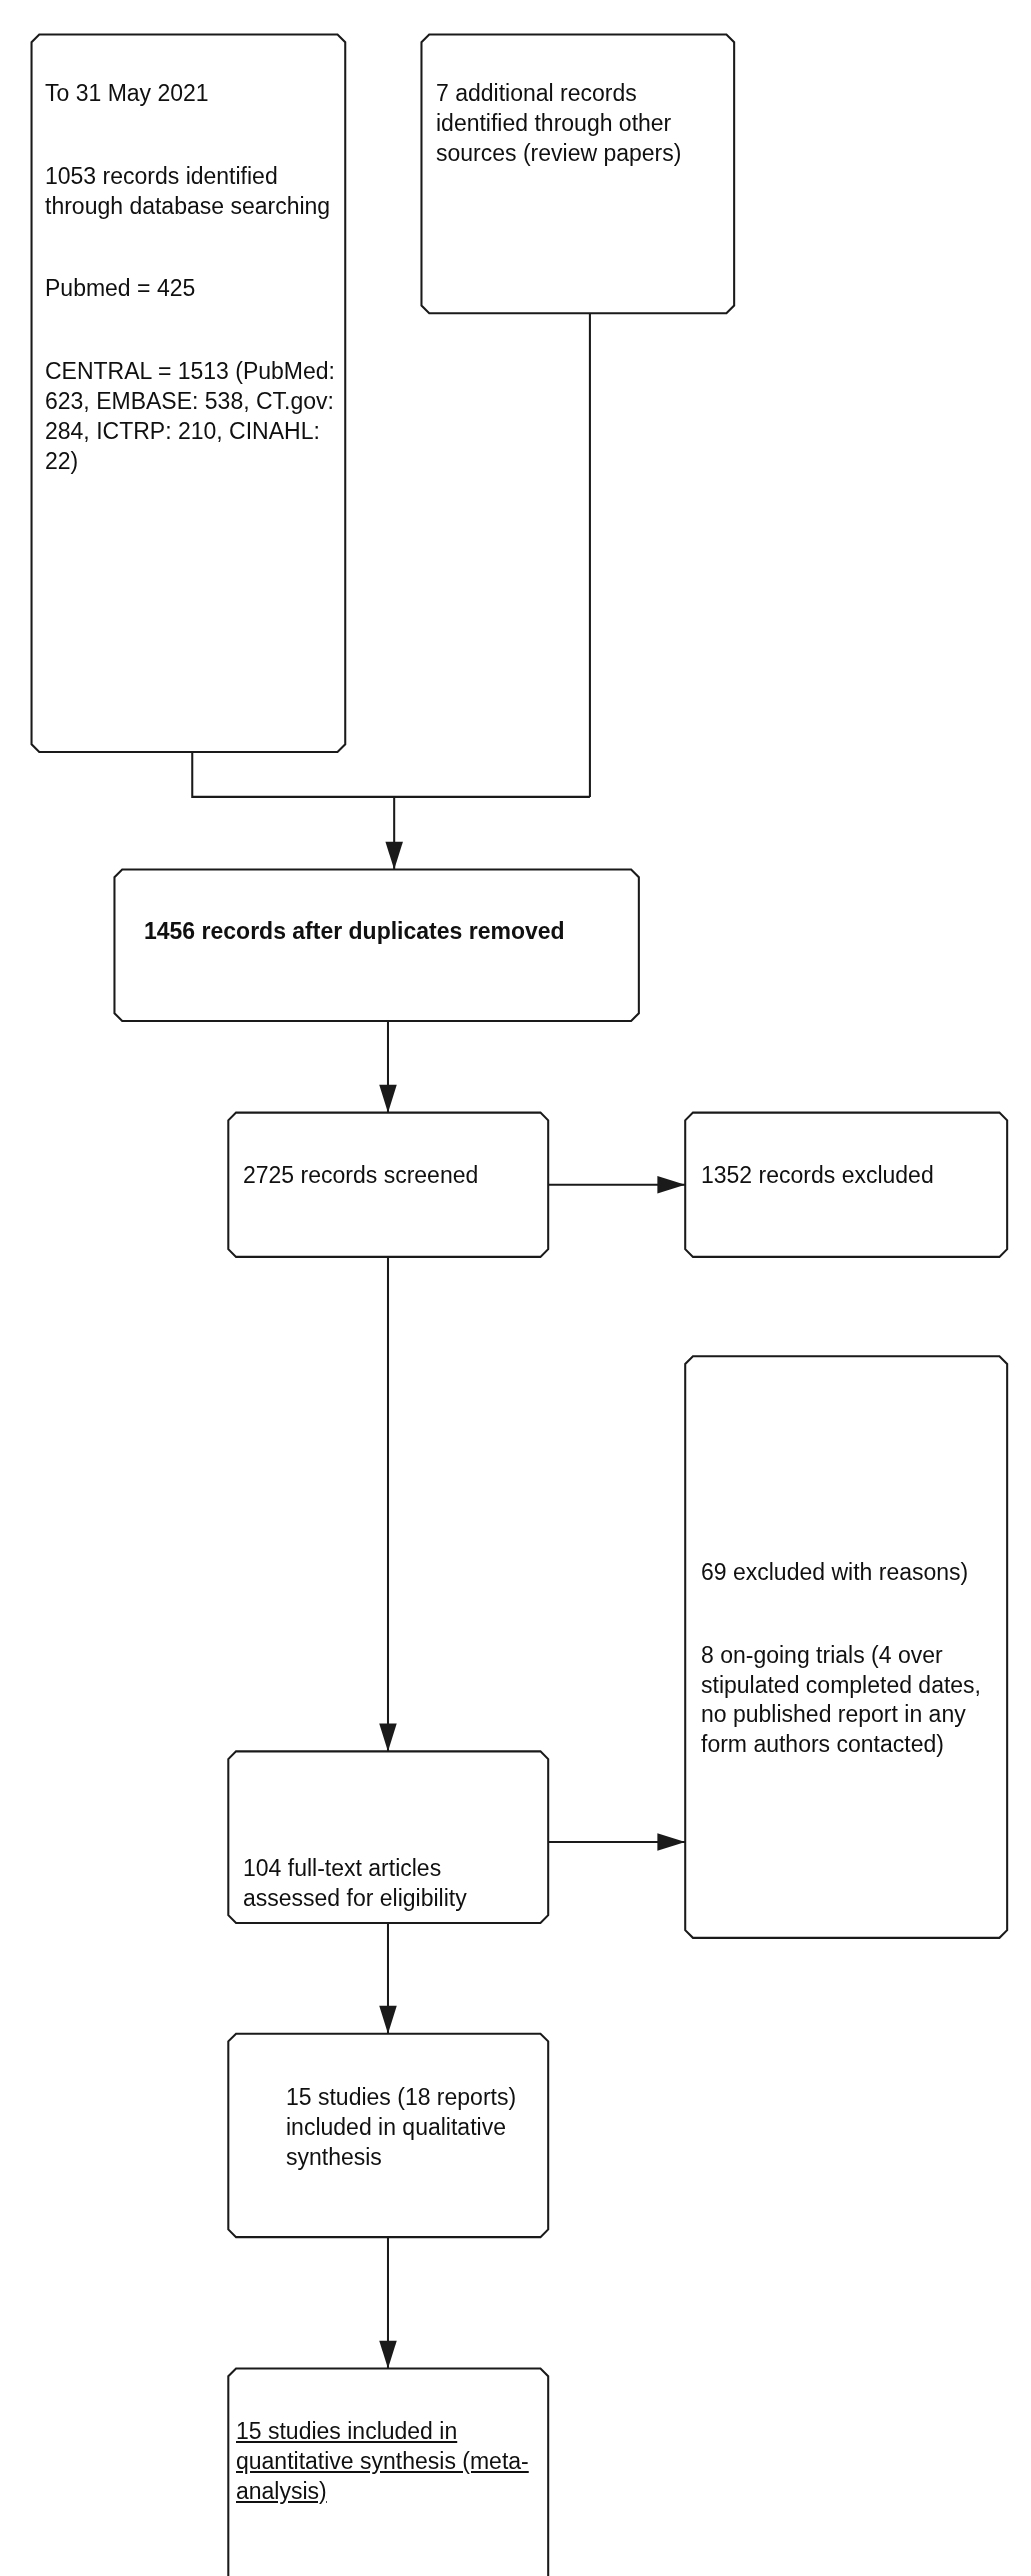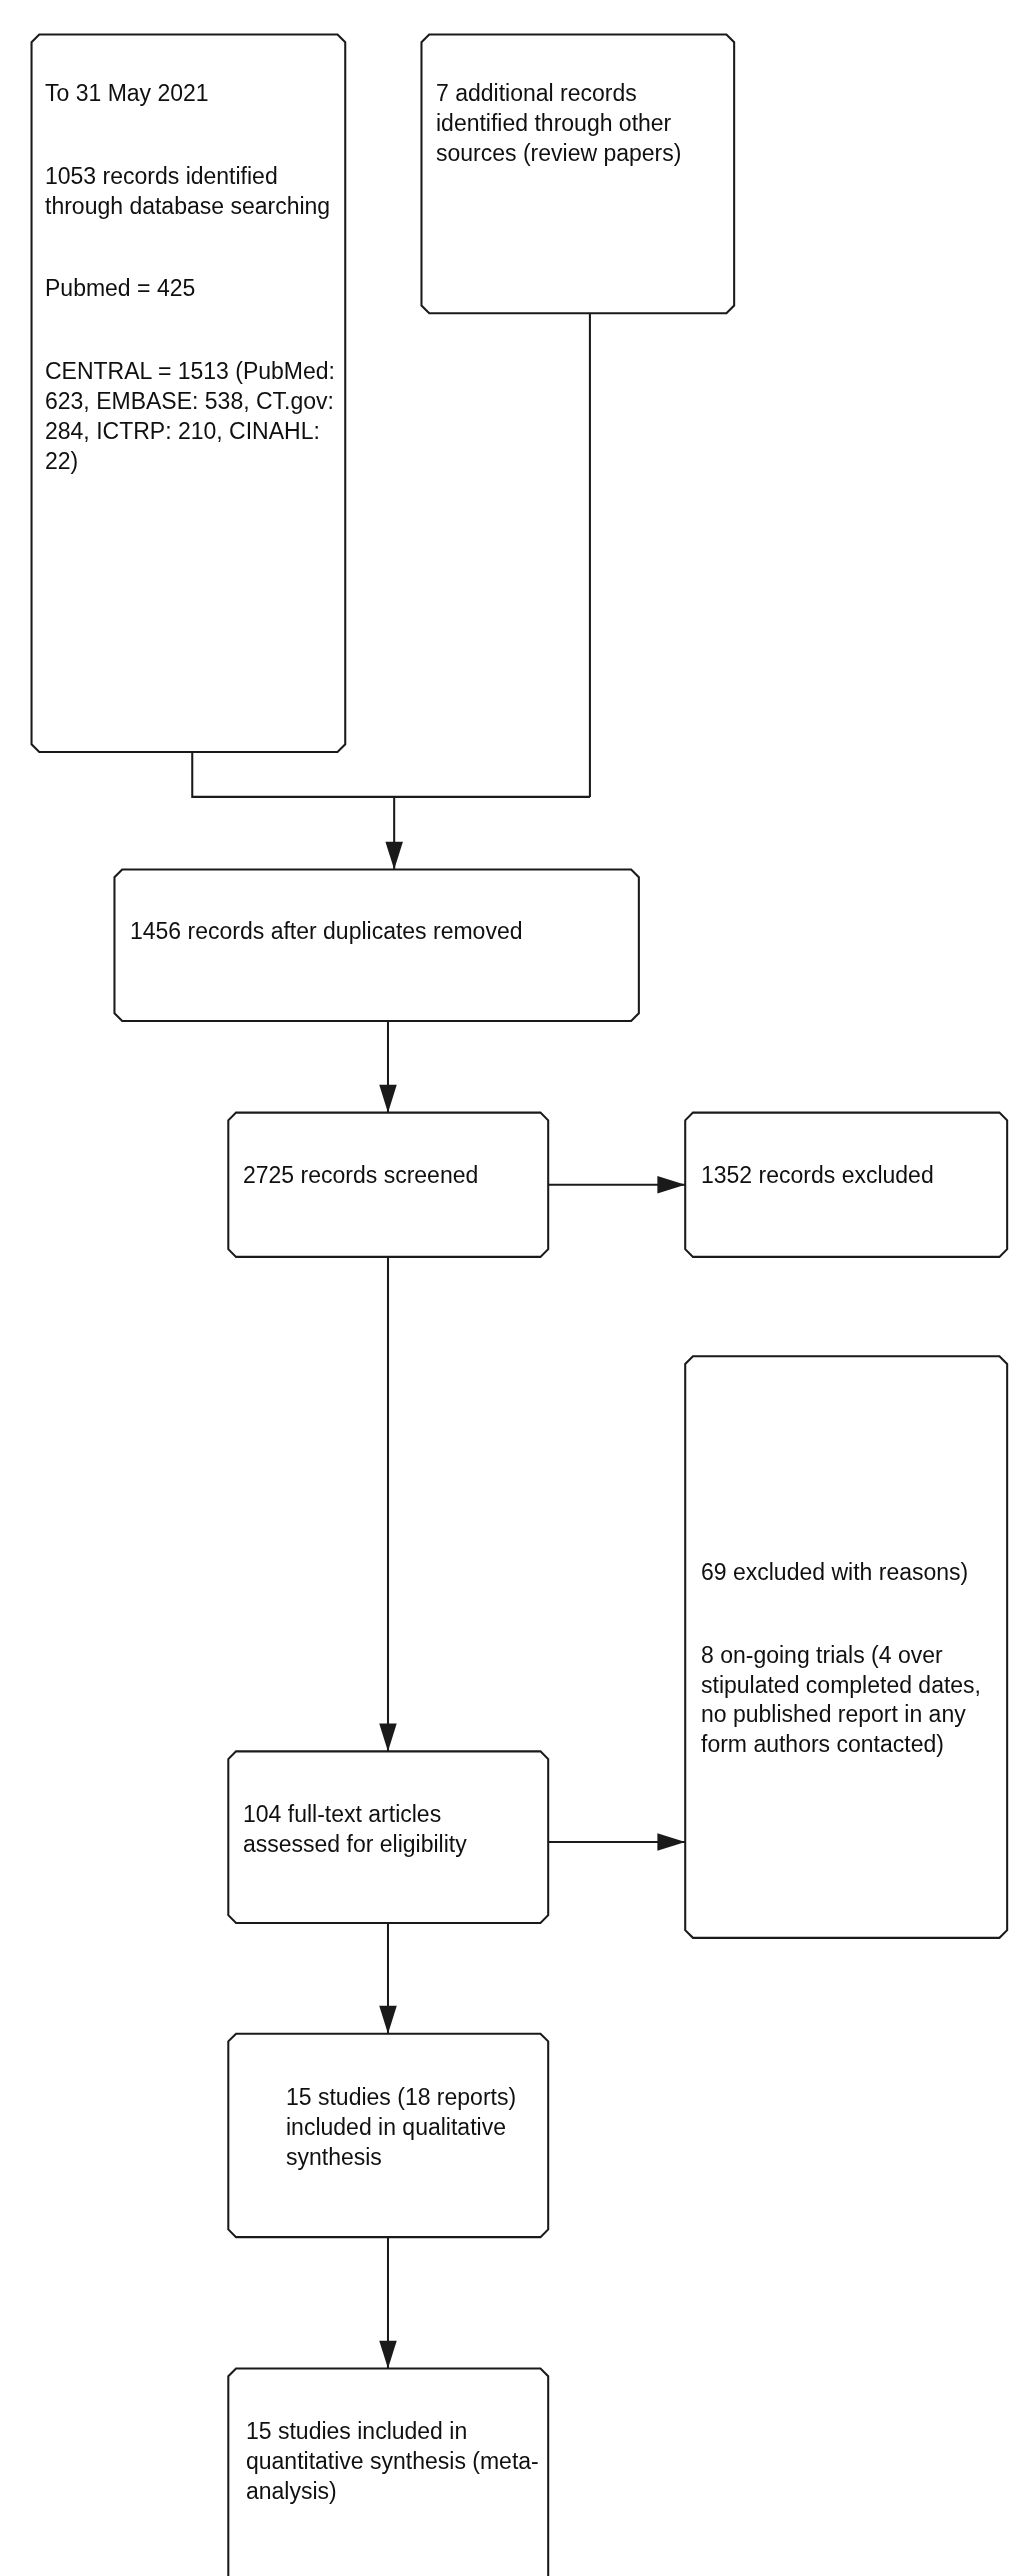--- a/index.html
+++ b/index.html
@@ -117,43 +117,43 @@
     <p class="para">To 31 May 2021</p>
     <p class="para">1053 records identified through database searching</p>
     <p class="para">Pubmed = 425</p>
     <p class="para">CENTRAL = 1513 (PubMed: 623, EMBASE: 538, CT.gov: 284, ICTRP: 210, CINAHL: 22)</p>
   </div>
 
   <div class="node-text" style="left:436px; top:49px; width:289px;">
     <p class="para">7 additional records identified through other sources (review papers)</p>
   </div>
 
-  <div class="node-text" style="left:130px; top:887px; width:495px;">
+  <div class="node-text" style="left:144px; top:887px; width:495px;font-weight:bold;">
     <p class="para">1456 records after duplicates removed</p>
   </div>
 
   <div class="node-text" style="left:243px; top:1131px; width:299px;">
     <p class="para">2725 records screened</p>
   </div>
 
   <div class="node-text" style="left:701px; top:1131px; width:299px;">
     <p class="para">1352 records excluded</p>
   </div>
 
-  <div class="node-text" style="left:243px; top:1770px; width:299px;">
+  <div class="node-text" style="left:243px; top:1824px; width:299px;">
     <p class="para">104 full-text articles assessed for eligibility</p>
   </div>
 
   <div class="node-text" style="left:701px; top:1528px; width:299px;">
     <p class="para">69 excluded with reasons)</p>
     <p class="para">8 on-going trials (4 over stipulated completed dates, no published report in any form authors contacted)</p>
   </div>
 
   <div class="node-text" style="left:243px; top:2053px; width:299px;margin-left:43px;">
     <p class="para">15 studies (18 reports) included in qualitative synthesis</p>
   </div>
 
-  <div class="node-text" style="left:246px; top:2387px; width:299px;">
+  <div class="node-text" style="left:236px; top:2387px; width:299px;text-decoration:underline;">
     <p class="para">15 studies included in quantitative synthesis (meta-analysis)</p>
   </div>
 
 </div>
 
 
 </body></html>

